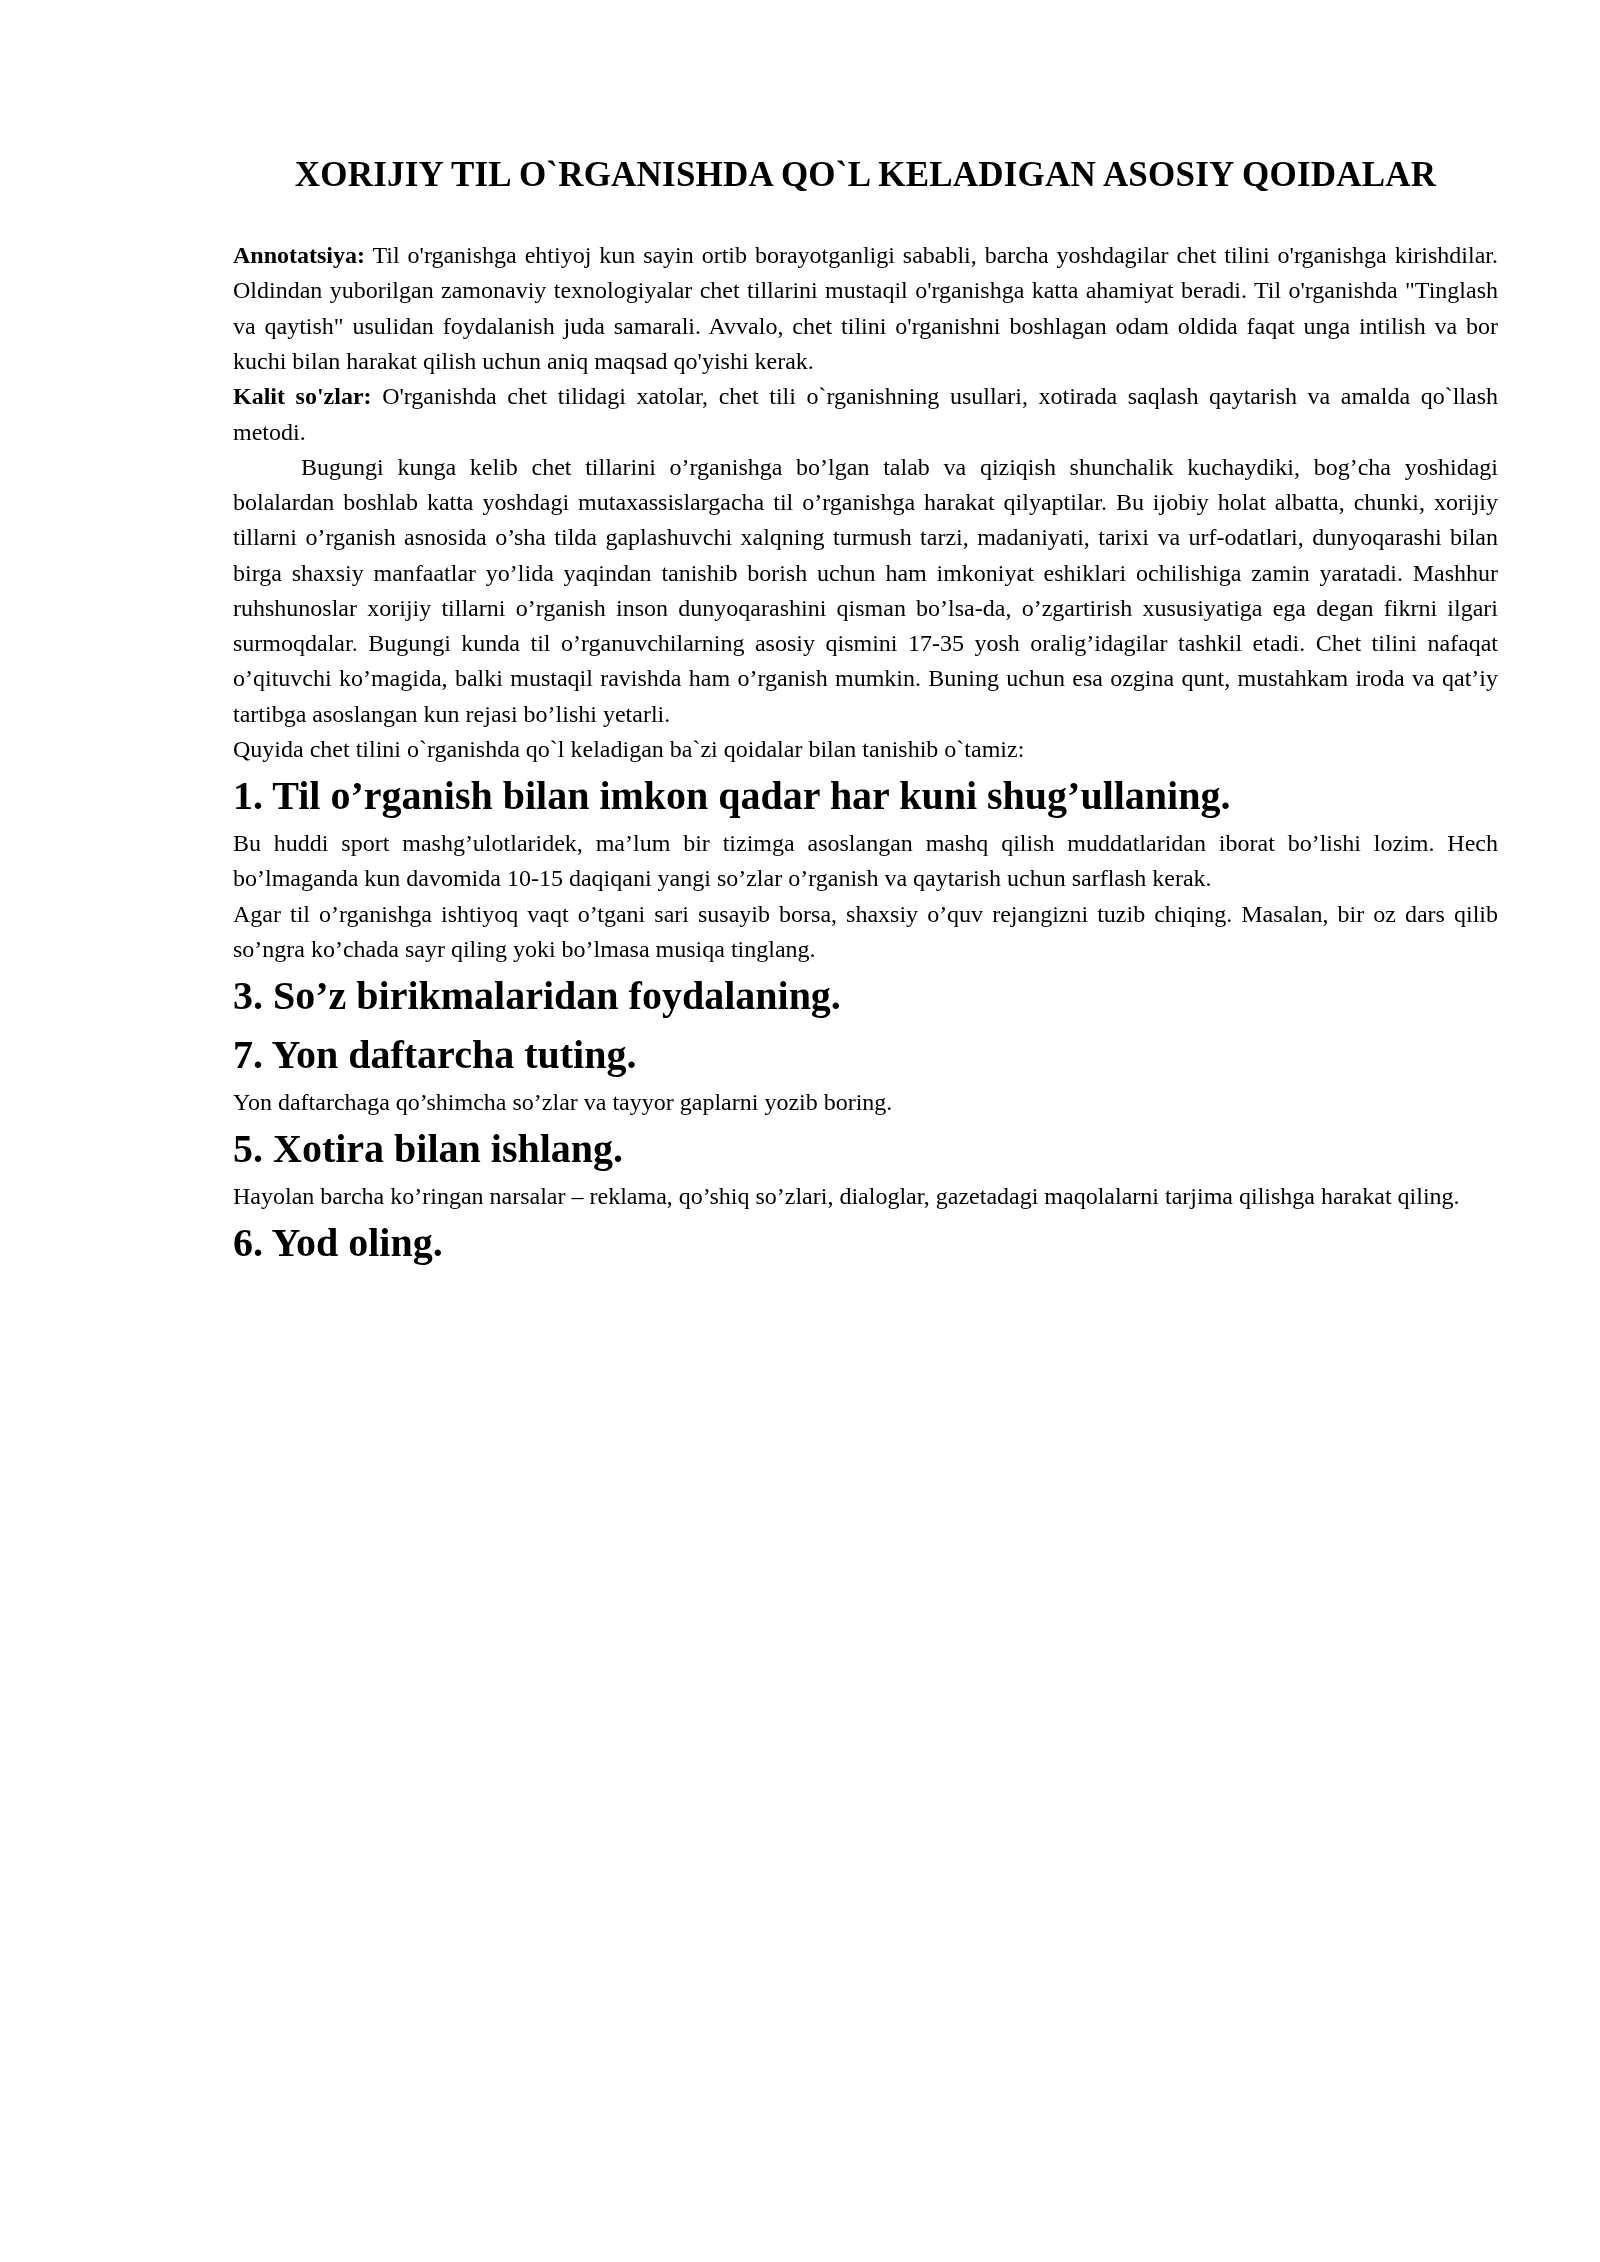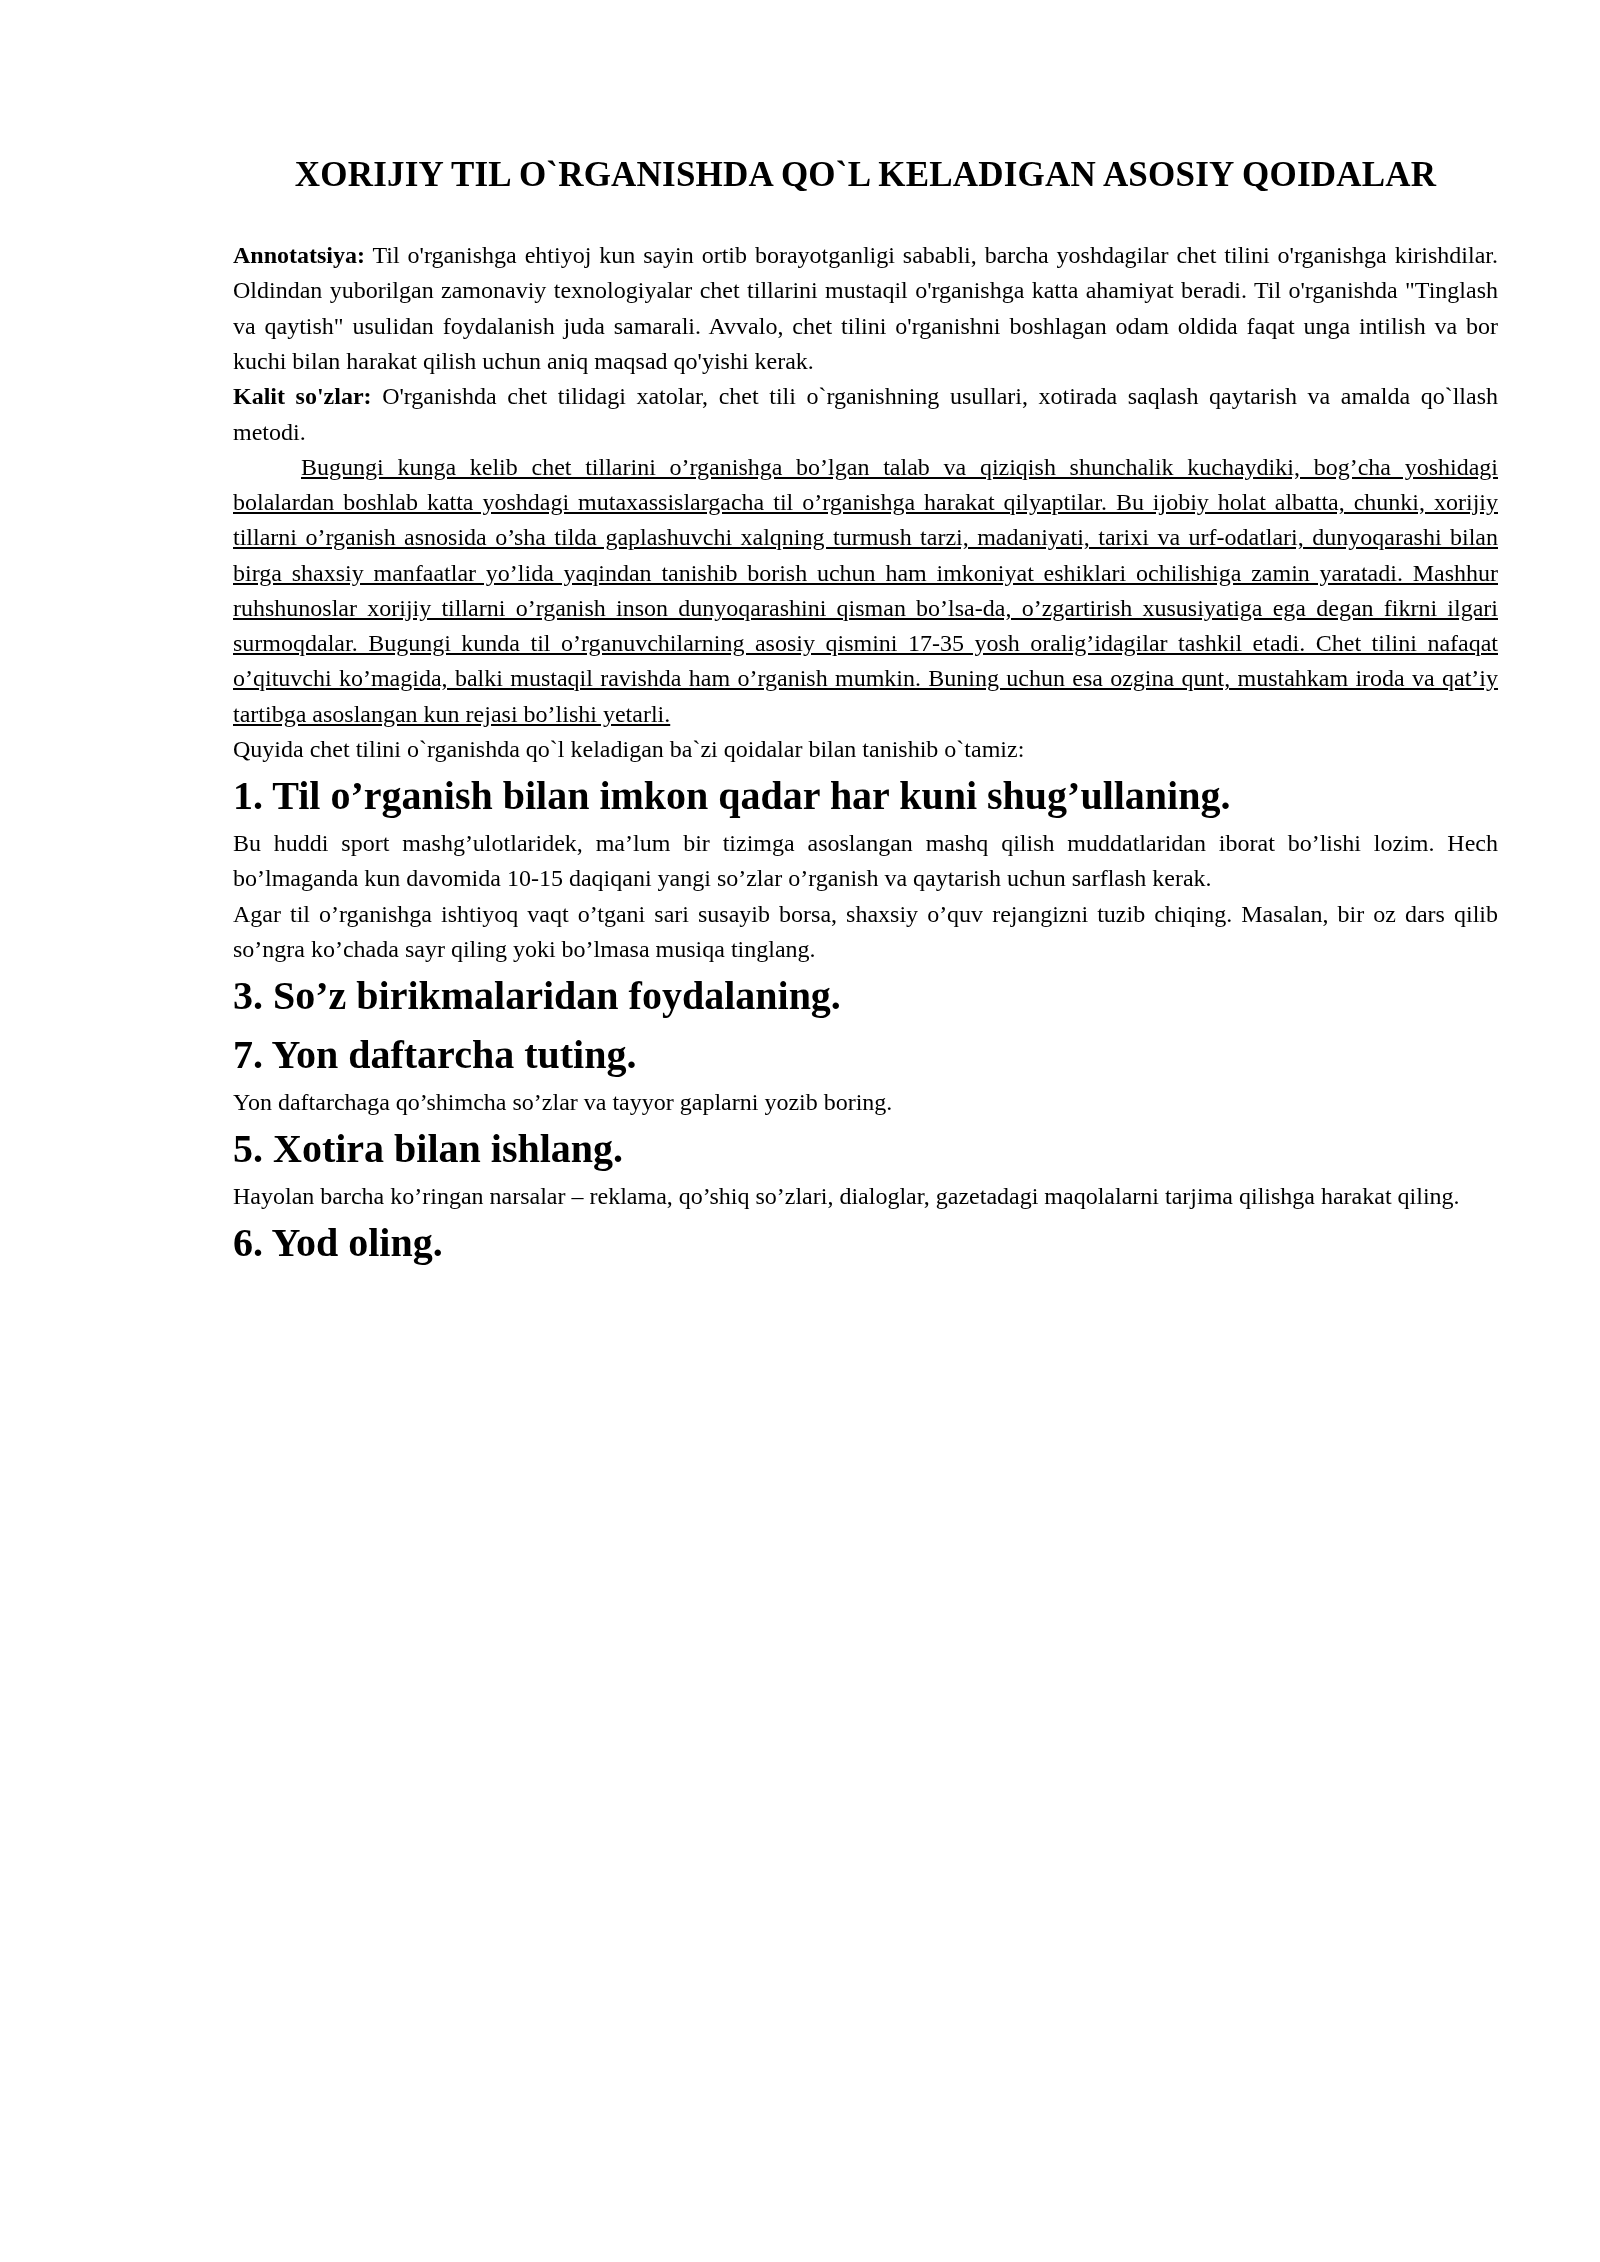--- a/index.html
+++ b/index.html
@@ -44,21 +44,20 @@
     text-align: justify;
     text-justify: inter-word;
     margin: 0;
     hyphens: none;
   }
   .para-abstract {
     padding-top: 40px;
   }
   .para-indent {
     text-indent: 68px;
-    text-decoration: underline;
   }
   .lead {
     font-weight: bold;
   }
   .heading-rule {
     font-size: 40px;
     font-weight: bold;
     line-height: 1.47;
     text-align: left;
     margin: 0;

